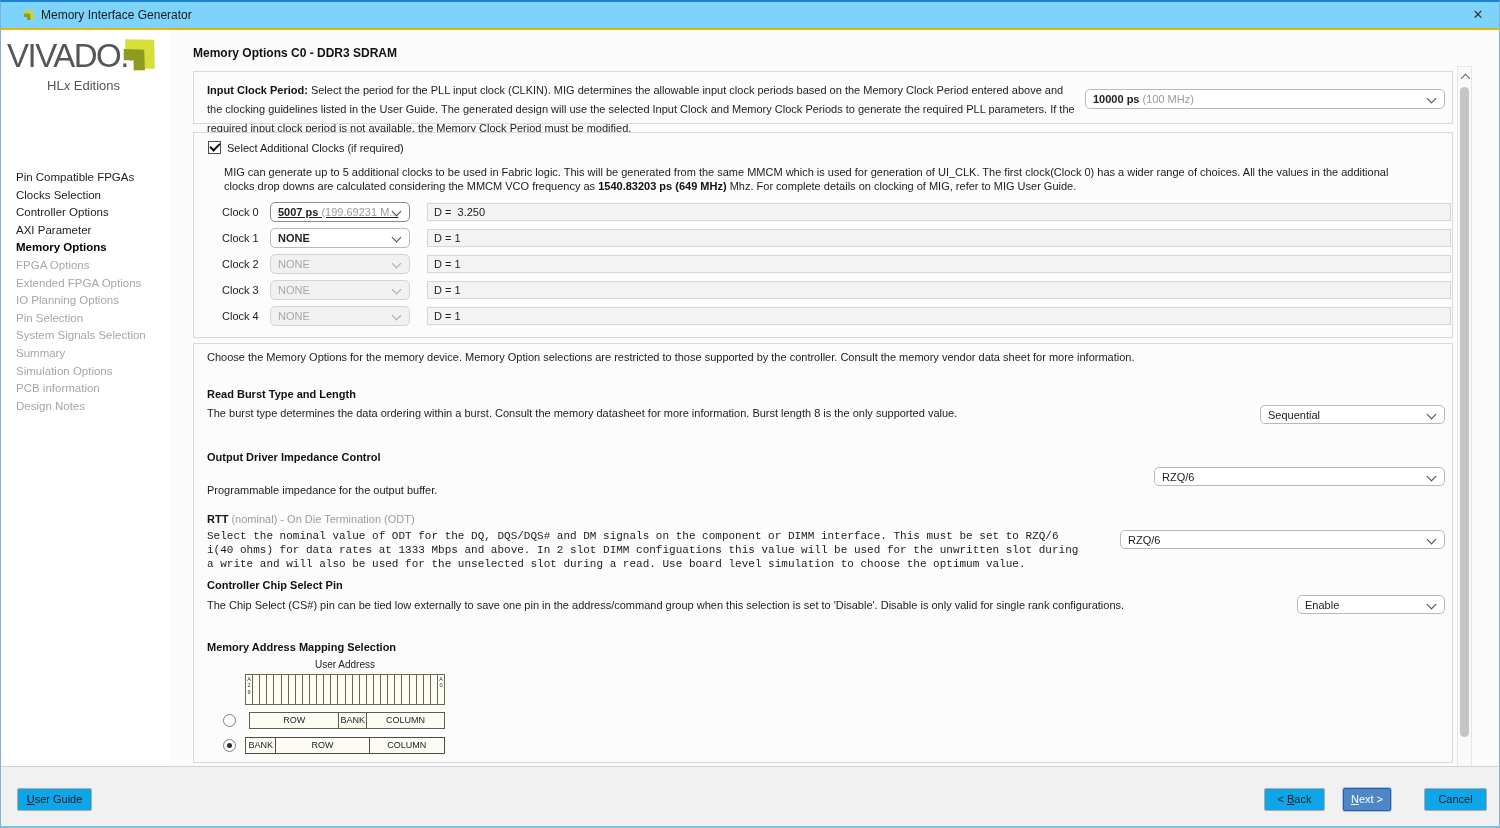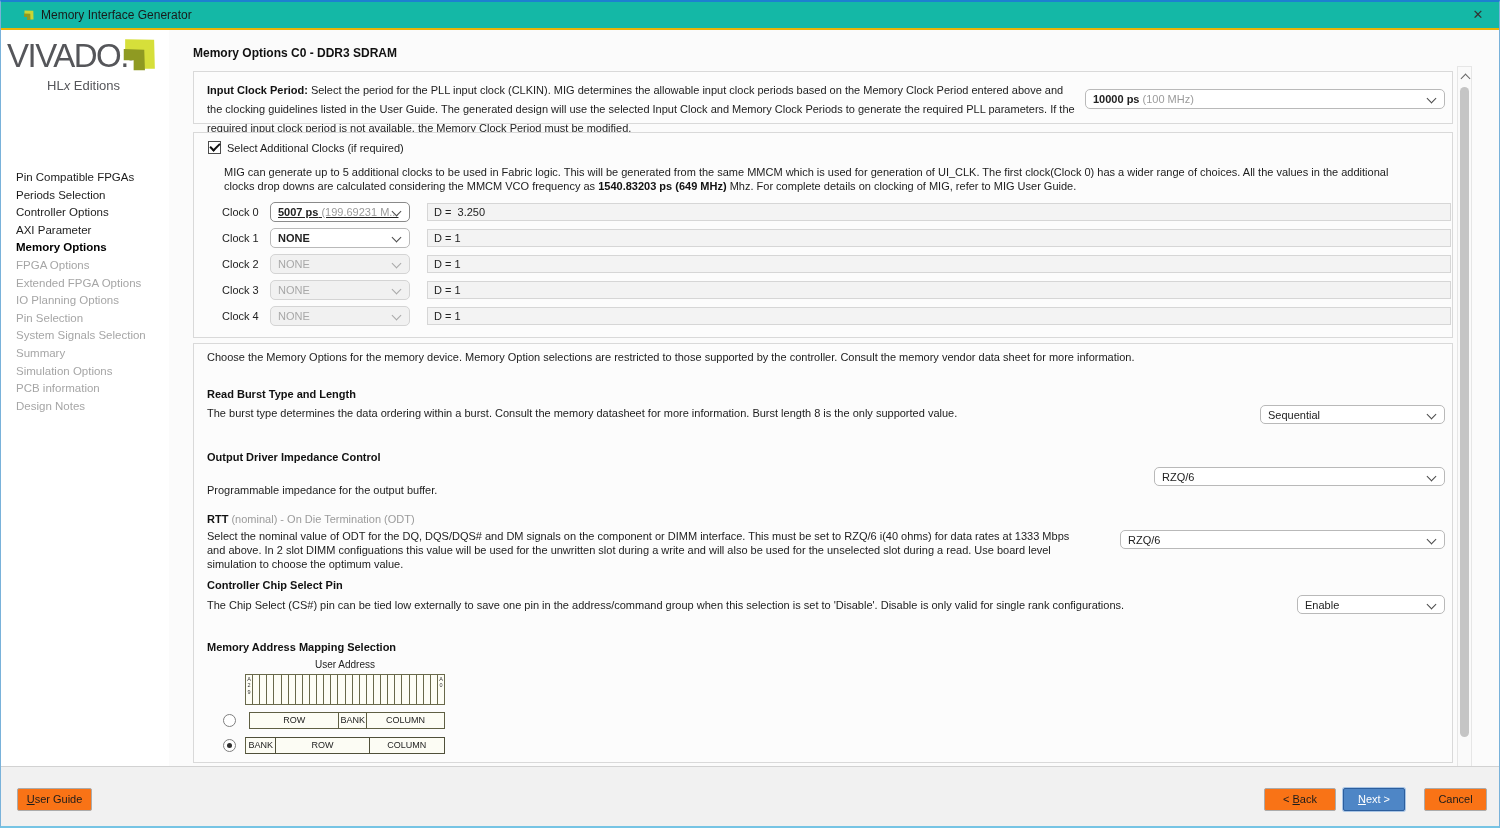--- a/index.html
+++ b/index.html
@@ -2,21 +2,21 @@
 <html><head>
 <meta charset="utf-8">
 <style>
   html,body{margin:0;padding:0;}
   body{width:1500px;height:828px;position:relative;background:#e8e8e8;
        font-family:"Liberation Sans",sans-serif;font-size:11px;color:#1c1c1c;overflow:hidden;}
   .window{position:absolute;inset:0;background:#fff;box-sizing:border-box;
           border:1px solid #79b2da;border-top:2px solid #1d80d0;border-bottom:2px solid #76c4e4;}
 
   
-  .titlebar{position:absolute;left:0;right:0;top:0;height:26px;background:#14b8a6;border-bottom:5px solid #eab308;}
+  .titlebar{position:absolute;left:0;right:0;top:0;height:26px;background:#7dd3fc;border-bottom:5px solid #eab308;}
   .app-icon{position:absolute;left:21px;top:6px;width:14px;height:14px;}
   .window-title{position:absolute;left:40px;top:6px;font-size:12px;color:#1a1a1a;}
   .close-btn{position:absolute;right:8px;top:2px;width:26px;height:22px;text-align:center;
              line-height:22px;font-size:13px;color:#333;cursor:default;}
 
   
   .sidebar{position:absolute;left:0;top:28px;width:168px;bottom:60px;background:#fff;border-right:1px solid #dcdcdc;}
   .vivado-logo{position:absolute;left:6px;top:8px;width:158px;height:90px;}
   .vivado-text{font-size:33px;letter-spacing:-1.5px;color:#55565a;line-height:36px;}
   .vivado-reg{font-size:8px;color:#55565a;vertical-align:6px;}
@@ -70,21 +70,21 @@
 
   
   .heading{position:absolute;left:13px;font-weight:bold;color:#111;white-space:nowrap;}
   .desc{position:absolute;left:13px;color:#1c1c1c;}
   .gray-part{color:#9b9b9b;font-weight:normal;}
   #mo-intro{top:7px;width:1230px;}
   #rb-head{top:44px;}  #rb-desc{top:63px;width:1040px;}
   #sel-burst{left:1066px;top:61px;width:185px;height:19px;}
   #od-head{top:107px;} #od-desc{top:127px;width:930px;margin-top:13px;}
   #sel-odic{left:960px;top:123px;width:291px;height:19px;}
-  #rtt-head{top:169px;} #rtt-desc{top:185px;width:880px;line-height:14px;}
+  #rtt-head{top:169px;} #rtt-desc{top:185px;width:880px;line-height:14px;font-family:Liberation Mono, monospace;}
   #sel-rtt{left:926px;top:186px;width:325px;height:19px;}
   #cs-head{top:235px;}  #cs-desc{top:255px;width:1080px;}
   #sel-cs{left:1103px;top:251px;width:148px;height:19px;}
   #map-head{top:297px;}
 
   
   .user-addr{position:absolute;left:51px;top:315px;width:200px;text-align:center;font-size:10px;color:#222;}
   .register{position:absolute;left:51px;top:330px;width:200px;height:31px;display:flex;
             background:#fdfdf5;border:1px solid #68684a;box-sizing:border-box;}
   .addr-cell{flex:1 0 0;border-right:1px solid #68684a;font-size:5.5px;line-height:1.15;white-space:pre-line;
@@ -105,25 +105,25 @@
   
   .scrollbar{position:absolute;left:1288px;top:36px;width:15px;height:722px;background:#fafafa;
              border:1px solid #e6e6e6;box-sizing:border-box;}
   .scroll-thumb{position:absolute;left:2px;right:2px;top:20px;height:650px;background:#c5c5c5;border-radius:5px;}
   .schev{position:absolute;left:4px;width:6px;height:6px;border-right:1.3px solid #666;border-bottom:1.3px solid #666;}
   .schev.up{top:8px;transform:rotate(-135deg);}
   .schev.down{bottom:8px;transform:rotate(45deg);}
 
   
   .footer{position:absolute;left:0;right:0;bottom:0;height:60px;background:#f1f1f1;border-top:1px solid #d2d2d2;box-sizing:border-box;}
-  .btn{position:absolute;top:21px;height:23px;background:#f97316;border:1px solid #ababab;border-radius:2px;
+  .btn{position:absolute;top:21px;height:23px;background:#0ea5e9;border:1px solid #ababab;border-radius:2px;
        font-size:11px;color:#1c1c1c;text-align:center;line-height:21px;box-sizing:border-box;cursor:default;}
   #btn-guide{left:16px;width:75px;}
-  #btn-back{left:1263px;width:72px;}
-  #btn-next{left:1342px;width:62px;background:#4e86c6;border-color:#2c5e9d;color:#fff;box-shadow:0 0 0 1px #a8c4e4;}
+  #btn-back{left:1263px;width:61px;}
+  #btn-next{left:1342px;width:48px;background:#4e86c6;border-color:#2c5e9d;color:#fff;box-shadow:0 0 0 1px #a8c4e4;}
   #btn-cancel{left:1423px;width:63px;}
   .accel{text-decoration:underline;text-underline-offset:1px;}
 </style>
 </head>
 <body>
 
 <div class="window">
 
   <div class="titlebar">
     <svg class="app-icon" viewBox="0 0 46 44">
@@ -140,21 +140,21 @@
     <div class="vivado-logo">
       <span class="vivado-text">VIVADO.</span><span class="vivado-reg">®</span>
       <div class="vivado-sub"><span>HL</span><span class="hlx-x">x</span><span> Editions</span></div>
       <svg class="vivado-swoosh" viewBox="0 0 46 44">
         <path d="M23,2 L44,22 L33,33 L23,23 L13,33 L2,22 Z" fill="#d6df3a"></path>
         <path d="M23,16 L38,30 L30,38 L23,31 L16,38 L8,30 Z" fill="#8f9a22"></path>
       </svg>
     </div>
     <div class="nav">
         <div class="nav-item enabled">Pin Compatible FPGAs</div>
-        <div class="nav-item enabled">Periods Selection</div>
+        <div class="nav-item enabled">Clocks Selection</div>
         <div class="nav-item enabled">Controller Options</div>
         <div class="nav-item enabled">AXI Parameter</div>
         <div class="nav-item active">Memory Options</div>
         <div class="nav-item disabled">FPGA Options</div>
         <div class="nav-item disabled">Extended FPGA Options</div>
         <div class="nav-item disabled">IO Planning Options</div>
         <div class="nav-item disabled">Pin Selection</div>
         <div class="nav-item disabled">System Signals Selection</div>
         <div class="nav-item disabled">Summary</div>
         <div class="nav-item disabled">Simulation Options</div>

